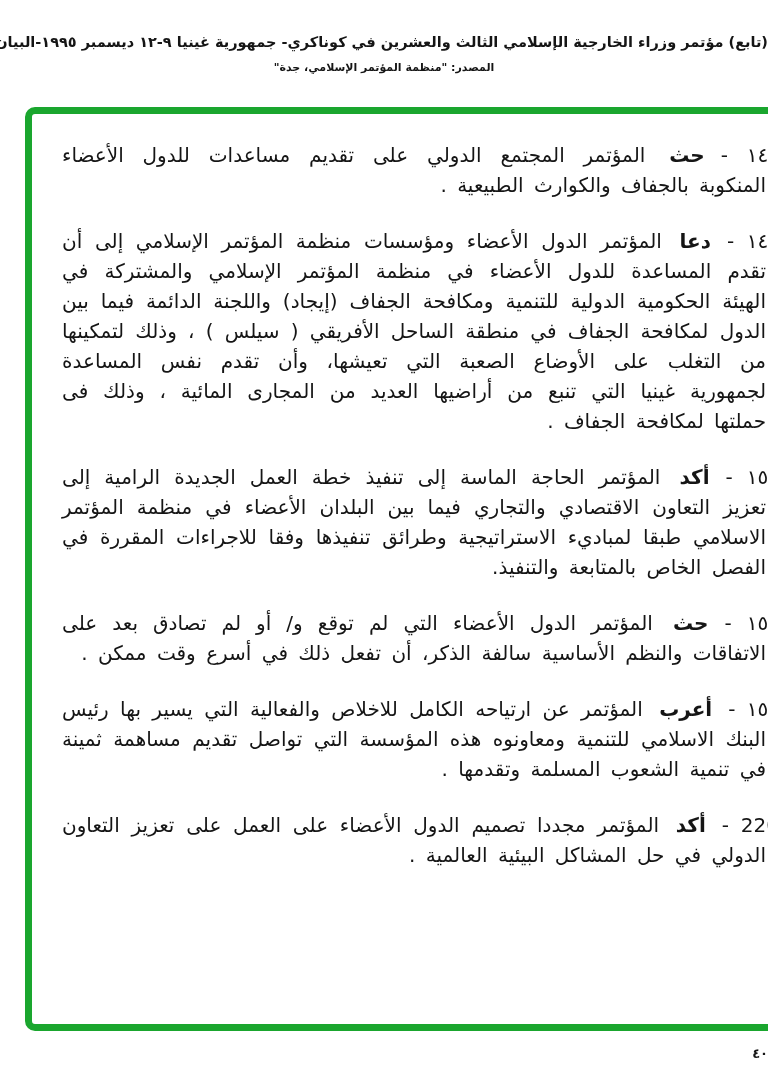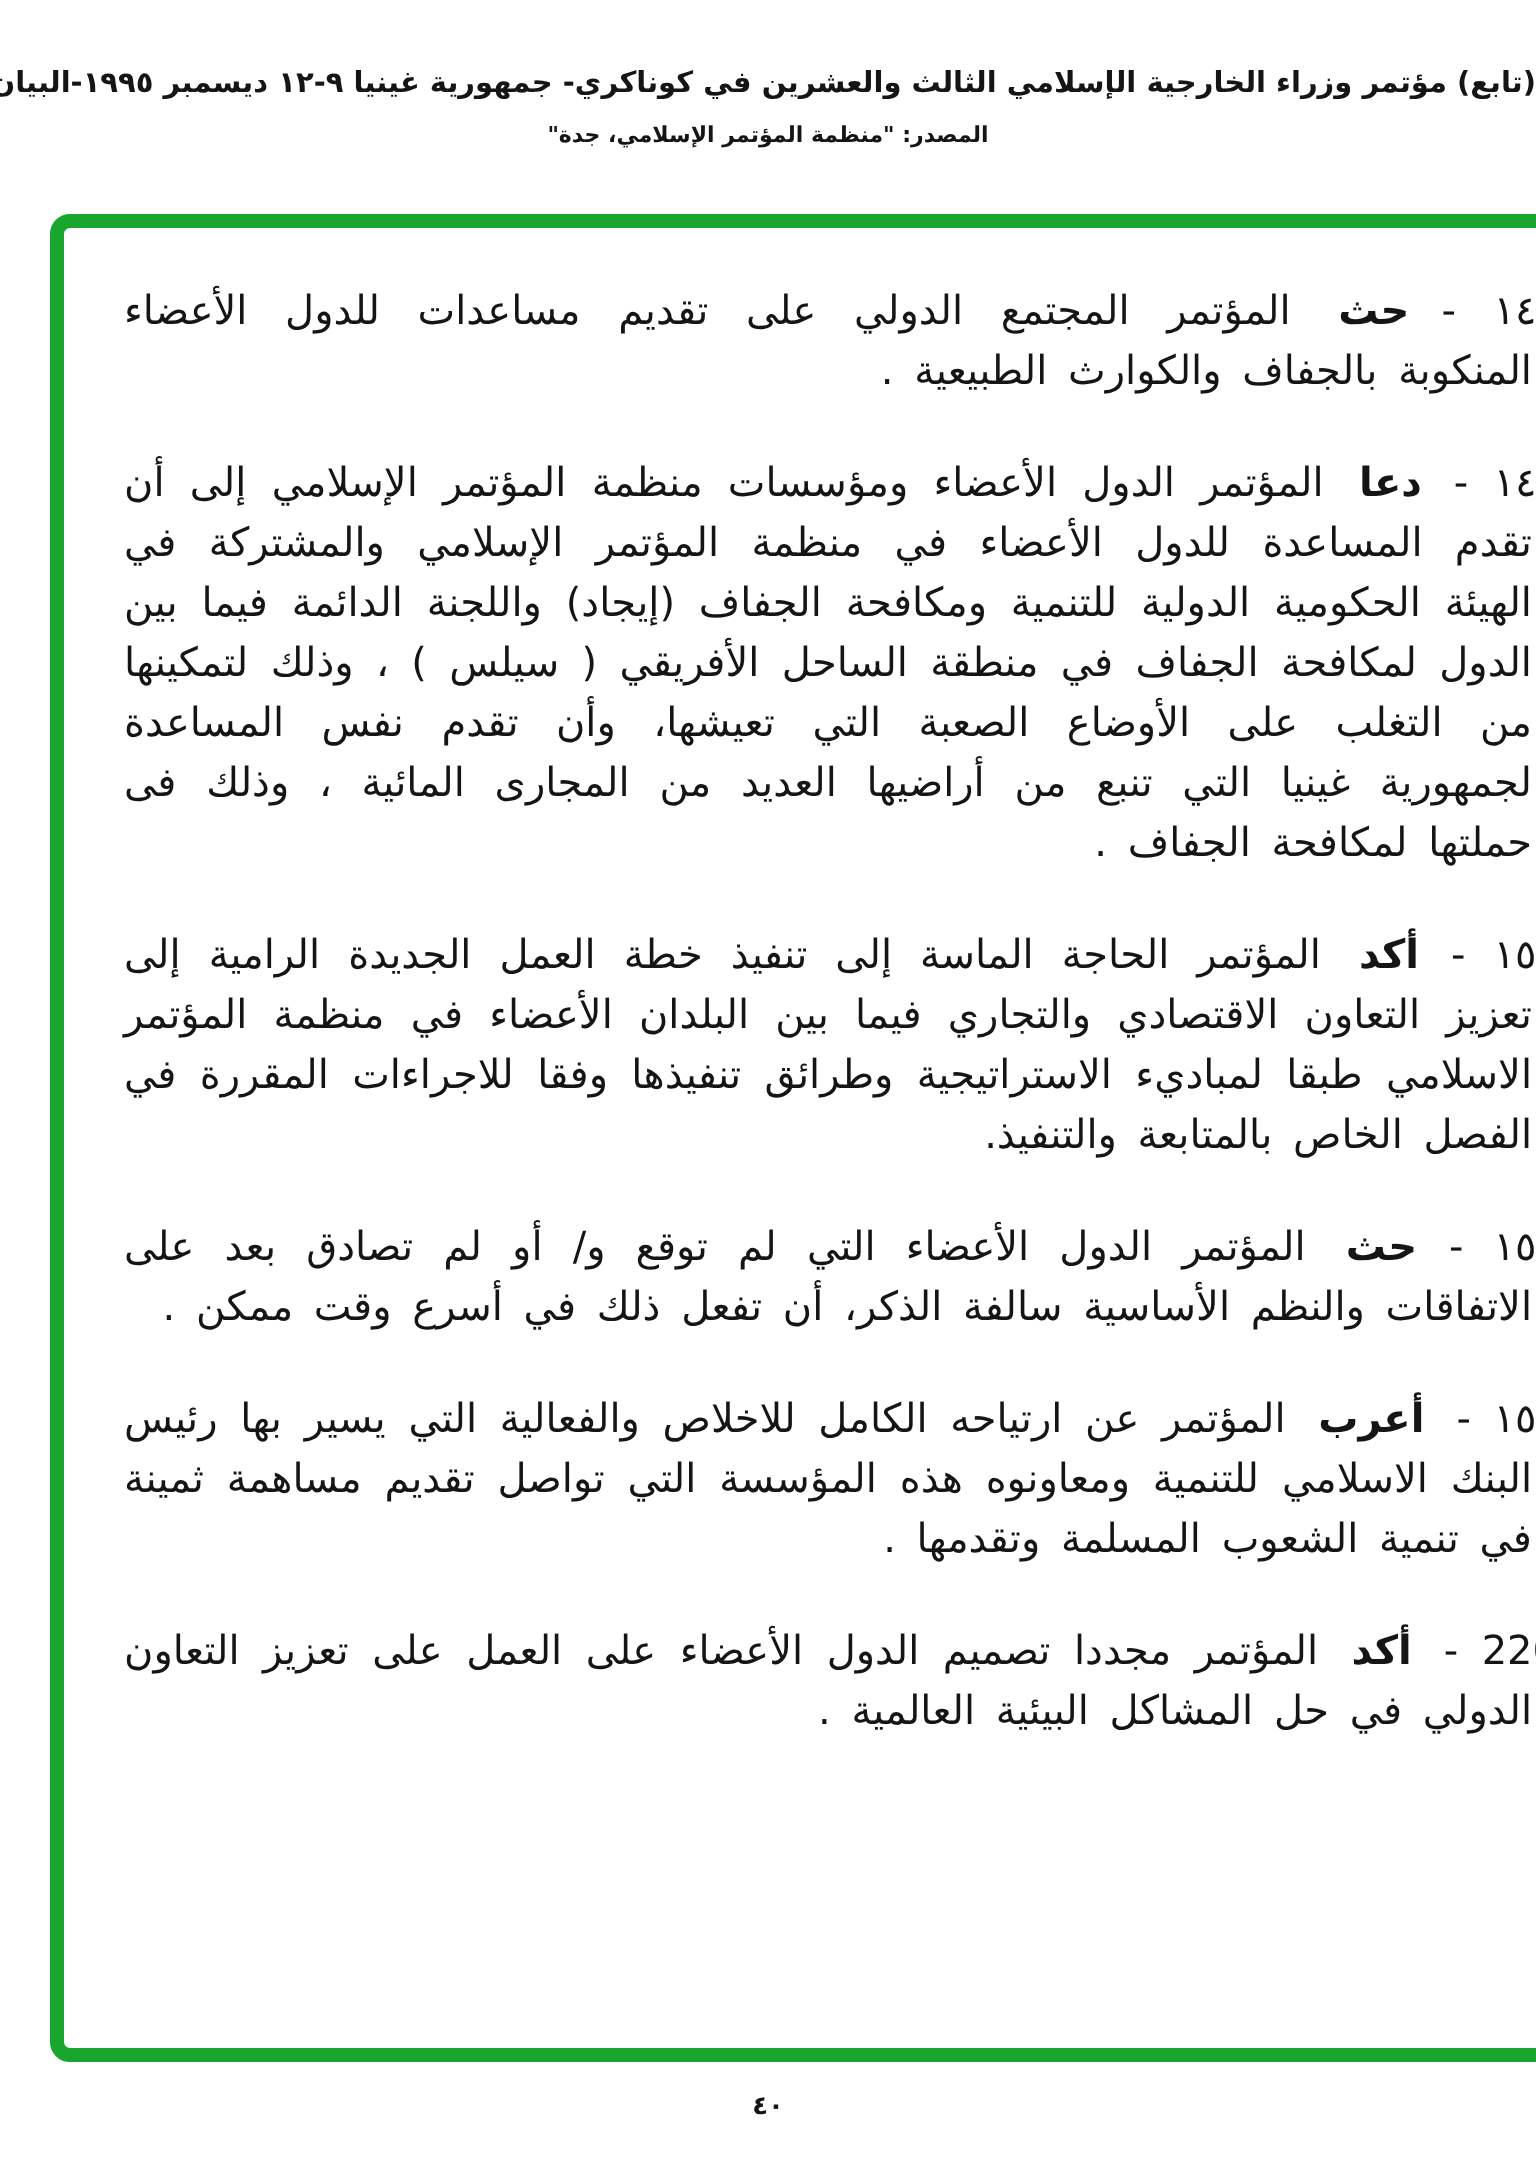--- a/index.html
+++ b/index.html
@@ -55,21 +55,21 @@
     white-space: nowrap;
   }
   .kw {
     font-weight: bold;
     margin-left: 5px;
   }
   .page-footer {
     position: absolute;
     top: 1046px; left: 0;
     width: 768px;
-    text-align: center;
+    text-align: right;
     direction: rtl;
     font-size: 13px;
     font-weight: bold;
     letter-spacing: 2px;
   }
 </style>
 </head>
 <body>
 
 <div class="page-header">

